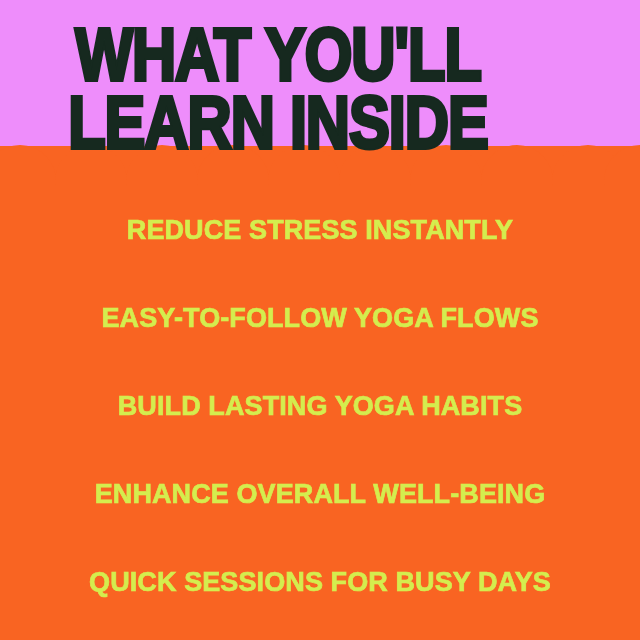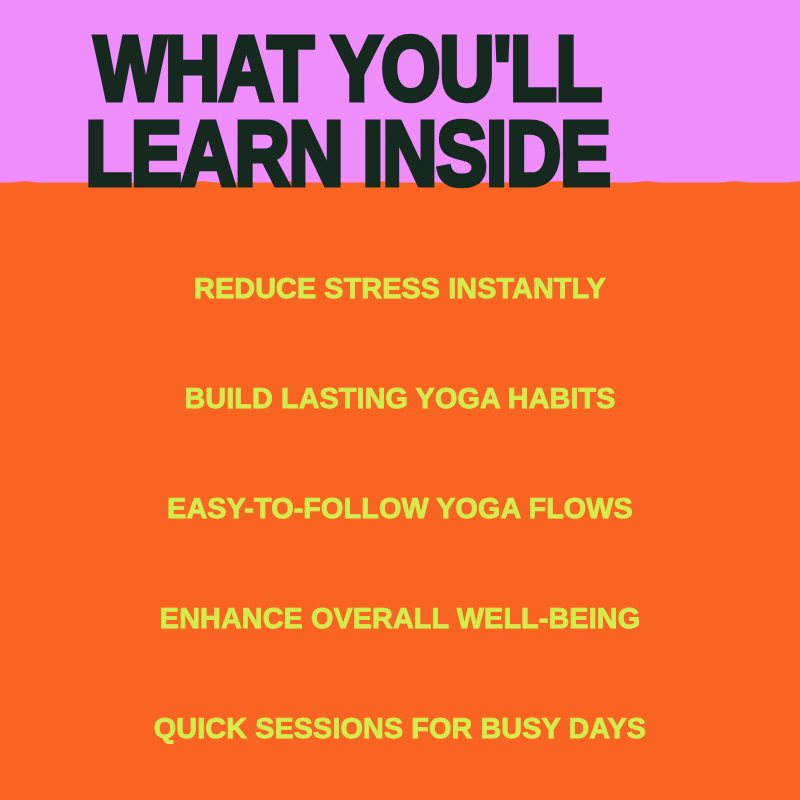--- a/index.html
+++ b/index.html
@@ -104,21 +104,21 @@
     display: flex;
     align-items: center;
     justify-content: center;
     text-align: center;
   }
 
   .benefit-text {
     color: #d4ed4e;
     font-family: "Liberation Sans", sans-serif;
     font-weight: 700;
-    font-size: 23px;
+    font-size: 27px;
     letter-spacing: 0.1px;
     text-transform: uppercase;
     white-space: nowrap;
     -webkit-text-stroke: 0.7px #d4ed4e;
     paint-order: stroke fill;
   }
 </style>
 </head>
 <body>
 
@@ -147,24 +147,24 @@
   <div class="headline">
     <span class="headline-line l1">WHAT YOU'LL</span>
     <span class="headline-line l2">LEARN INSIDE</span>
   </div>
 
   <ul class="benefit-list">
     <li class="benefit-item">
       <span class="benefit-text">REDUCE STRESS INSTANTLY</span>
     </li>
     <li class="benefit-item">
-      <span class="benefit-text">BUILD LASTING YOGA HABITS</span>
+      <span class="benefit-text">EASY-TO-FOLLOW YOGA FLOWS</span>
     </li>
     <li class="benefit-item">
-      <span class="benefit-text">EASY-TO-FOLLOW YOGA FLOWS</span>
+      <span class="benefit-text">BUILD LASTING YOGA HABITS</span>
     </li>
     <li class="benefit-item">
       <span class="benefit-text">ENHANCE OVERALL WELL-BEING</span>
     </li>
     <li class="benefit-item">
       <span class="benefit-text">QUICK SESSIONS FOR BUSY DAYS</span>
     </li>
   </ul>
 
 </div>

